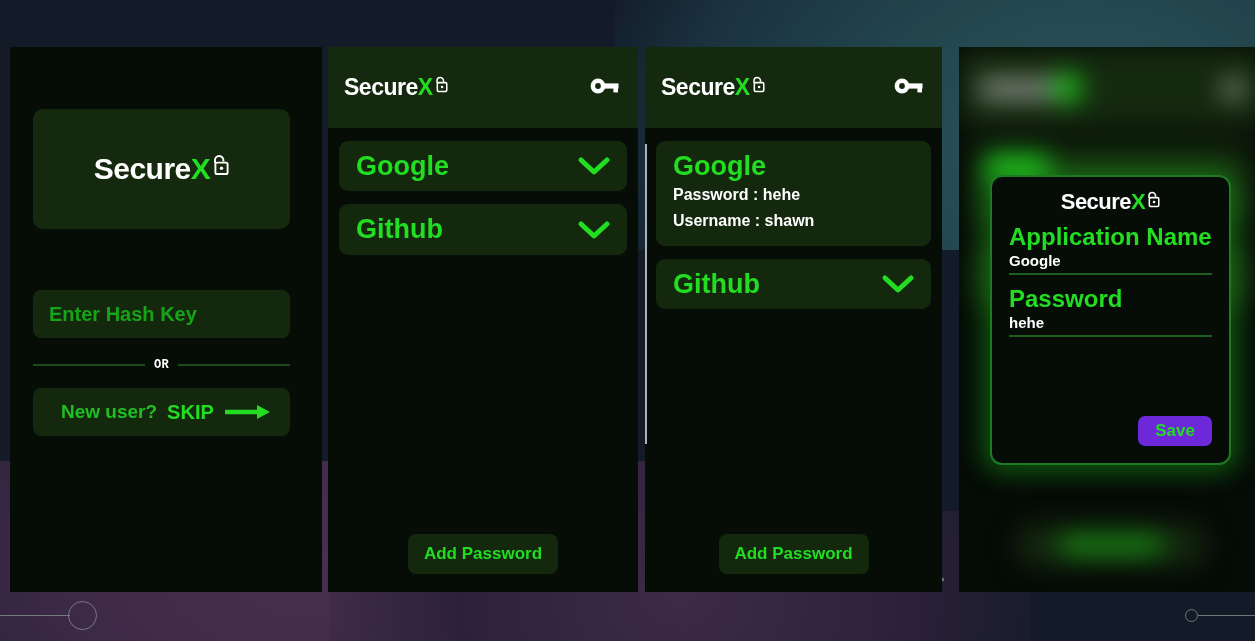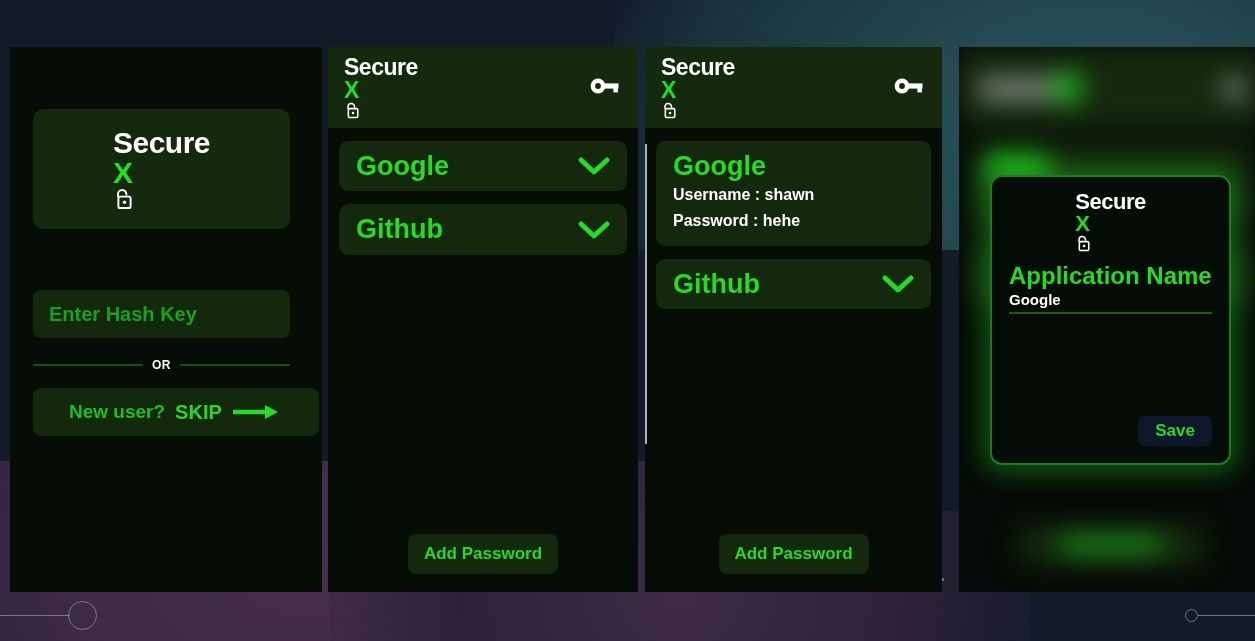--- a/index.html
+++ b/index.html
@@ -55,21 +55,21 @@
   }
   #panel-1 { width: 312px; margin-left: 10px; }
   #panel-2 { width: 310px; margin-left: 6px; }
   #panel-3 { width: 297px; margin-left: 7px; }
   #panel-4 { width: 305px; margin-left: 17px; background:#050b06; }
 
   
   .logo {
     display: inline-flex; align-items: flex-start;
     font-weight: bold; letter-spacing: -0.5px;
-    white-space: nowrap; line-height: 1; flex-direction: column;
+    white-space: nowrap; line-height: 1;
   }
   .logo .sec { color: #ffffff; }
   .logo .ex  { color: #22dd22; }
   .logo .lockwrap { display:inline-block; }
   .lock-svg { display:block; }
 
   
   .p1-logobox {
     position: absolute; left: 23px; top: 62px;
     width: 257px; height: 120px;
@@ -83,30 +83,30 @@
     width: 257px; height: 48px;
     background: #14280e; border: none; border-radius: 8px;
     color: #17a317; font-size: 20px; font-weight: bold;
     padding: 0 16px; outline: none;
     font-family: "Liberation Sans", sans-serif;
   }
   .p1-input::placeholder { color: #17a317; opacity: 1; }
   .p1-or {
     position: absolute; left: 23px; top: 308px;
     width: 257px; height: 20px;
-    display: flex; align-items: center; gap: 9px;
+    display: flex; align-items: center; gap: 9px; font-family: Liberation Mono, monospace;
   }
   .p1-or .rule { flex: 1; height: 2px; background: #1c4a18; }
   .p1-or .ortext { color: #ffffff; font-size: 12px; font-weight: bold; letter-spacing: .4px; }
   .p1-skip {
     position: absolute; left: 23px; top: 341px;
-    width: 286px; height: 48px;
+    width: 257px; height: 48px;
     background: #14280e; border: none; border-radius: 8px;
     display: flex; align-items: center; gap: 10px;
-    padding-left: 36px; cursor: pointer;
+    padding-left: 28px; cursor: pointer;
   }
   .p1-skip .newuser { color: #1fbf22; font-size: 19px; font-weight: bold; }
   .p1-skip .skipword { color: #22dd22; font-size: 20px; font-weight: bold; }
   .arrow-svg { display:block; }
 
   
   .vault-header {
     position: absolute; left: 0; top: 0; right: 0; height: 81px;
     background: #15290f;
     display: flex; align-items: center; justify-content: space-between;
@@ -172,21 +172,21 @@
   .modal-logo .logo { font-size: 22px; }
   .field { margin-bottom: 9px; }
   .field-label { color: #22dd22; font-size: 24px; font-weight: bold; line-height: 1.25; }
   .field-value {
     color: #ffffff; font-size: 15px; font-weight: bold;
     padding-bottom: 4px; border-bottom: 2px solid #1d5e1f;
   }
   .save-btn {
     position: absolute; right: 17px; bottom: 17px;
     width: 74px; height: 30px;
-    background: #0f172a; border: none; border-radius: 7px;
+    background: #6d28d9; border: none; border-radius: 7px;
     color: #22dd22; font-size: 17px; font-weight: bold; cursor: pointer;
     font-family: "Liberation Sans", sans-serif;
   }
 </style>
 </head>
 <body>
 
 <div id="bg-layer">
   <div class="bg-teal"></div>
   <div class="bg-purple"></div>
@@ -321,22 +321,22 @@
     </header>
 
     <div class="p3-scroll"></div>
 
     <div class="vault-body">
       <div class="entry expanded">
         <div class="entry-head">
           <span class="entry-name">Google</span>
         </div>
         <div class="entry-details">
+          <div>Password : hehe</div>
           <div>Username : shawn</div>
-          <div>Password : hehe</div>
         </div>
       </div>
 
       <div class="entry">
         <div class="entry-head">
           <span class="entry-name">Github</span>
           <span>
             <svg class="chev-svg" width="34" height="22" viewBox="0 0 34 22" aria-hidden="true">
               <path d="M4 5 L17 17 L30 5" fill="none" stroke="#22dd22" stroke-width="5" stroke-linecap="round" stroke-linejoin="round"></path>
             </svg>
@@ -375,18 +375,22 @@
           </span>
         </span>
       </div>
 
       <div class="field">
         <div class="field-label">Application Name</div>
         <div class="field-value">Google</div>
       </div>
 
 
+      <div class="field">
+        <div class="field-label">Password</div>
+        <div class="field-value">hehe</div>
+      </div>
 
       <button class="save-btn">Save</button>
     </div>
   </section>
 
 </div>
 
 </body></html>

